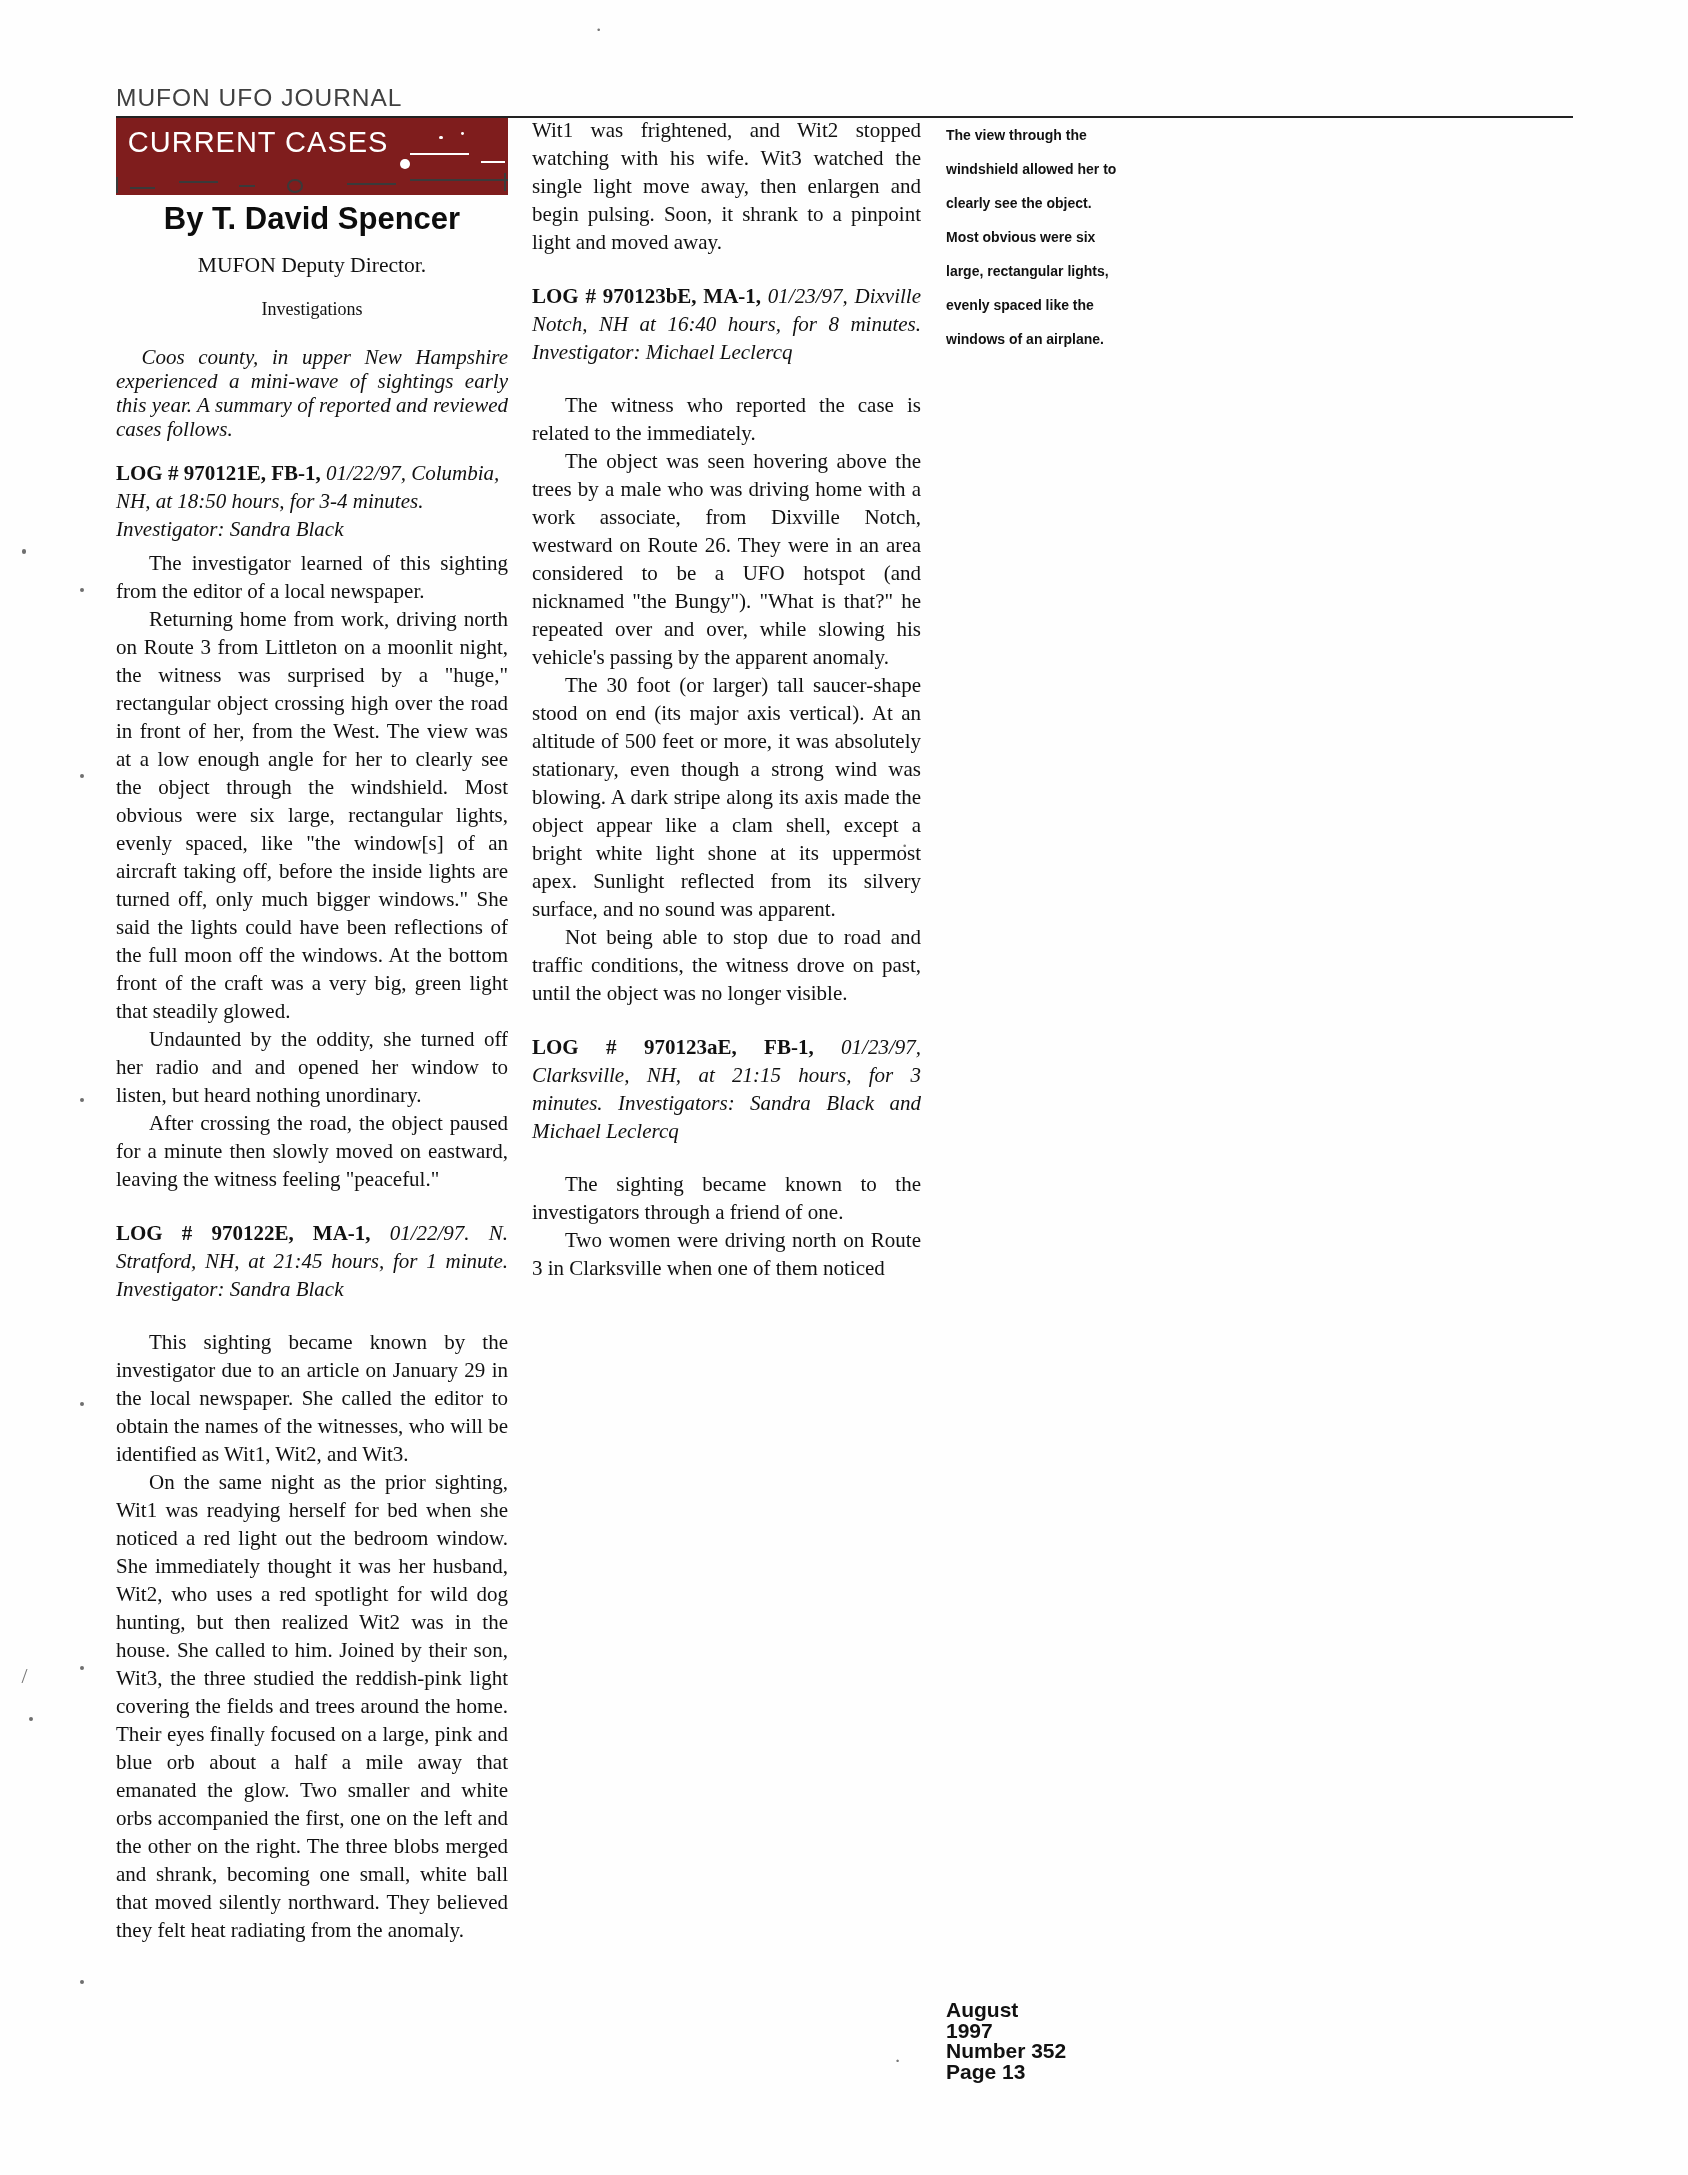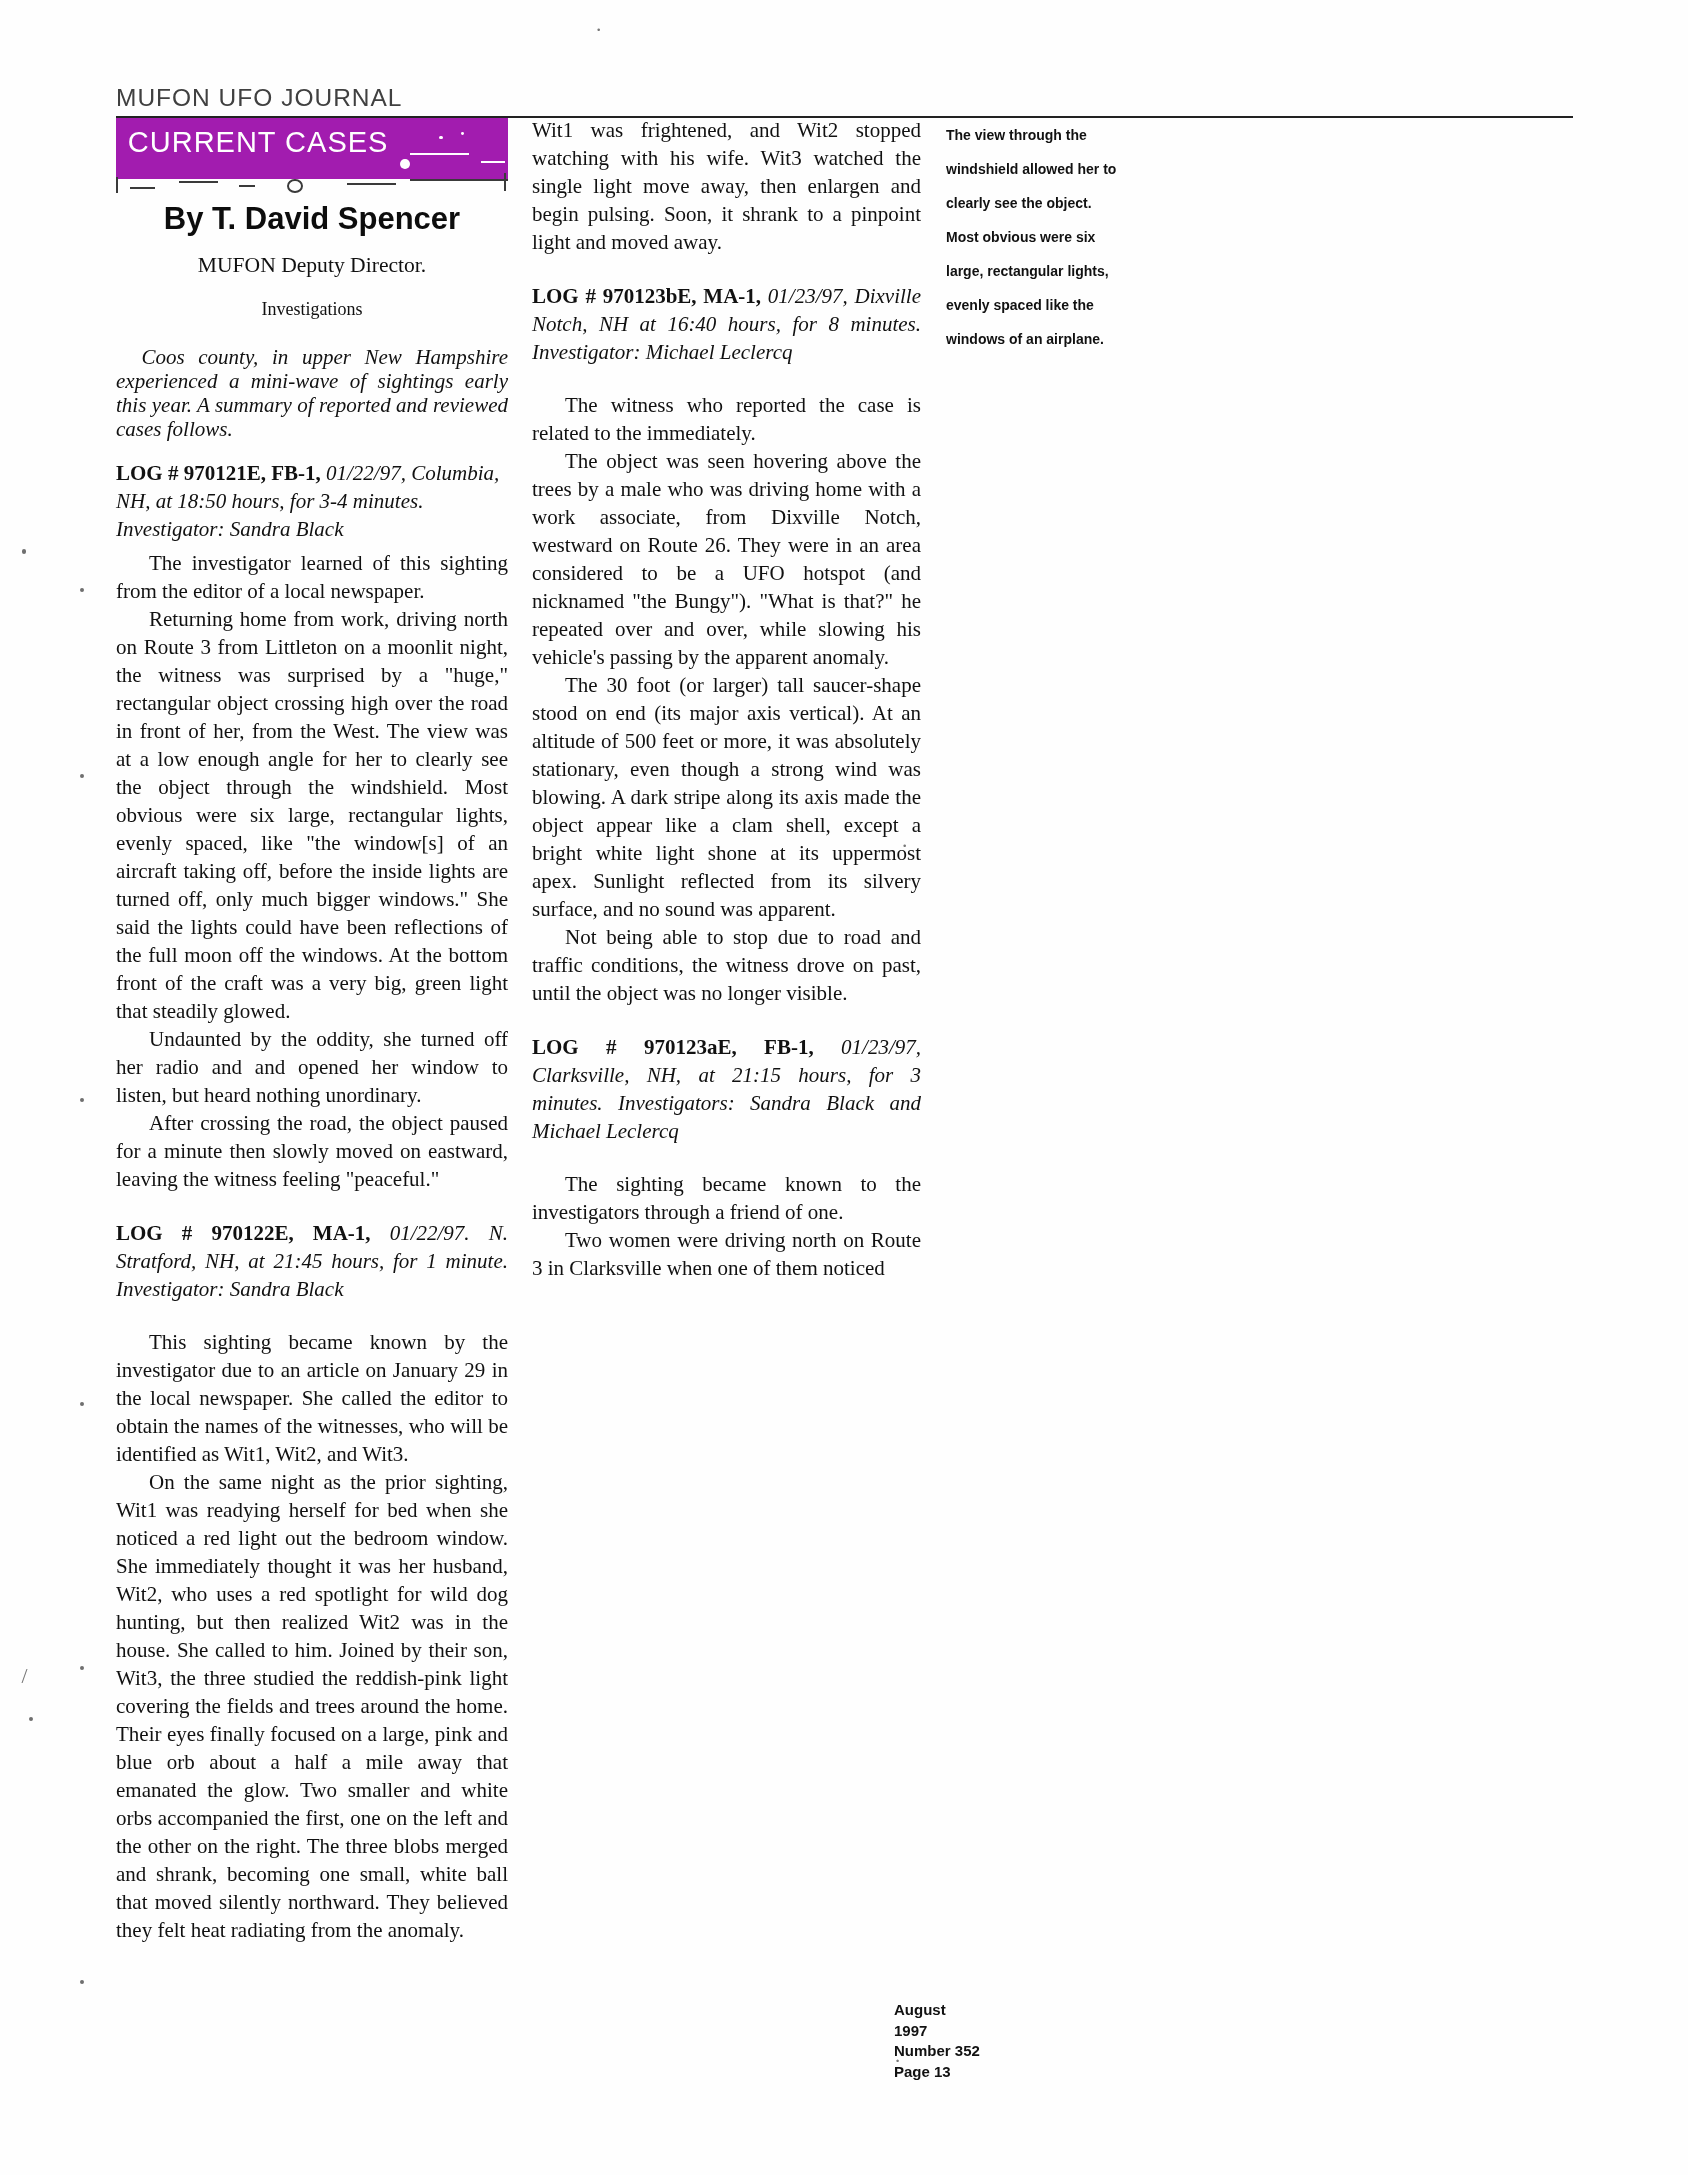--- a/index.html
+++ b/index.html
@@ -54,22 +54,22 @@
 
   p { margin: 0; text-indent: 33px; }
   p.noindent { text-indent: 0; }
 
   
   .banner {
     position: absolute;
     left: 116px;
     top: 118px;
     width: 392px;
-    height: 61px;
-    background: #a21caf;
+    height: 77px;
+    background: #7f1d1d;
     overflow: hidden;
   }
   .banner-text {
     position: absolute;
     left: 11.8px;
     top: 7.8px;
     color: #ffffff;
     font-family: "Liberation Sans", sans-serif;
     font-size: 29px;
     letter-spacing: 1px;
@@ -162,25 +162,25 @@
     font-family: "Liberation Sans", sans-serif;
     font-weight: bold;
     font-size: 14px;
     line-height: 34px;
     color: #111;
   }
 
   
   .footer {
     position: absolute;
-    left: 894px;
+    left: 946px;
     top: 2000px;
     font-family: "Liberation Sans", sans-serif;
     font-weight: bold;
-    font-size: 15px;
+    font-size: 21px;
     line-height: 20.6px;
     color: #111;
   }
 
   
   .artifact {
     position: absolute;
     background: #6f6f6f;
   }
   .artifact-text {

